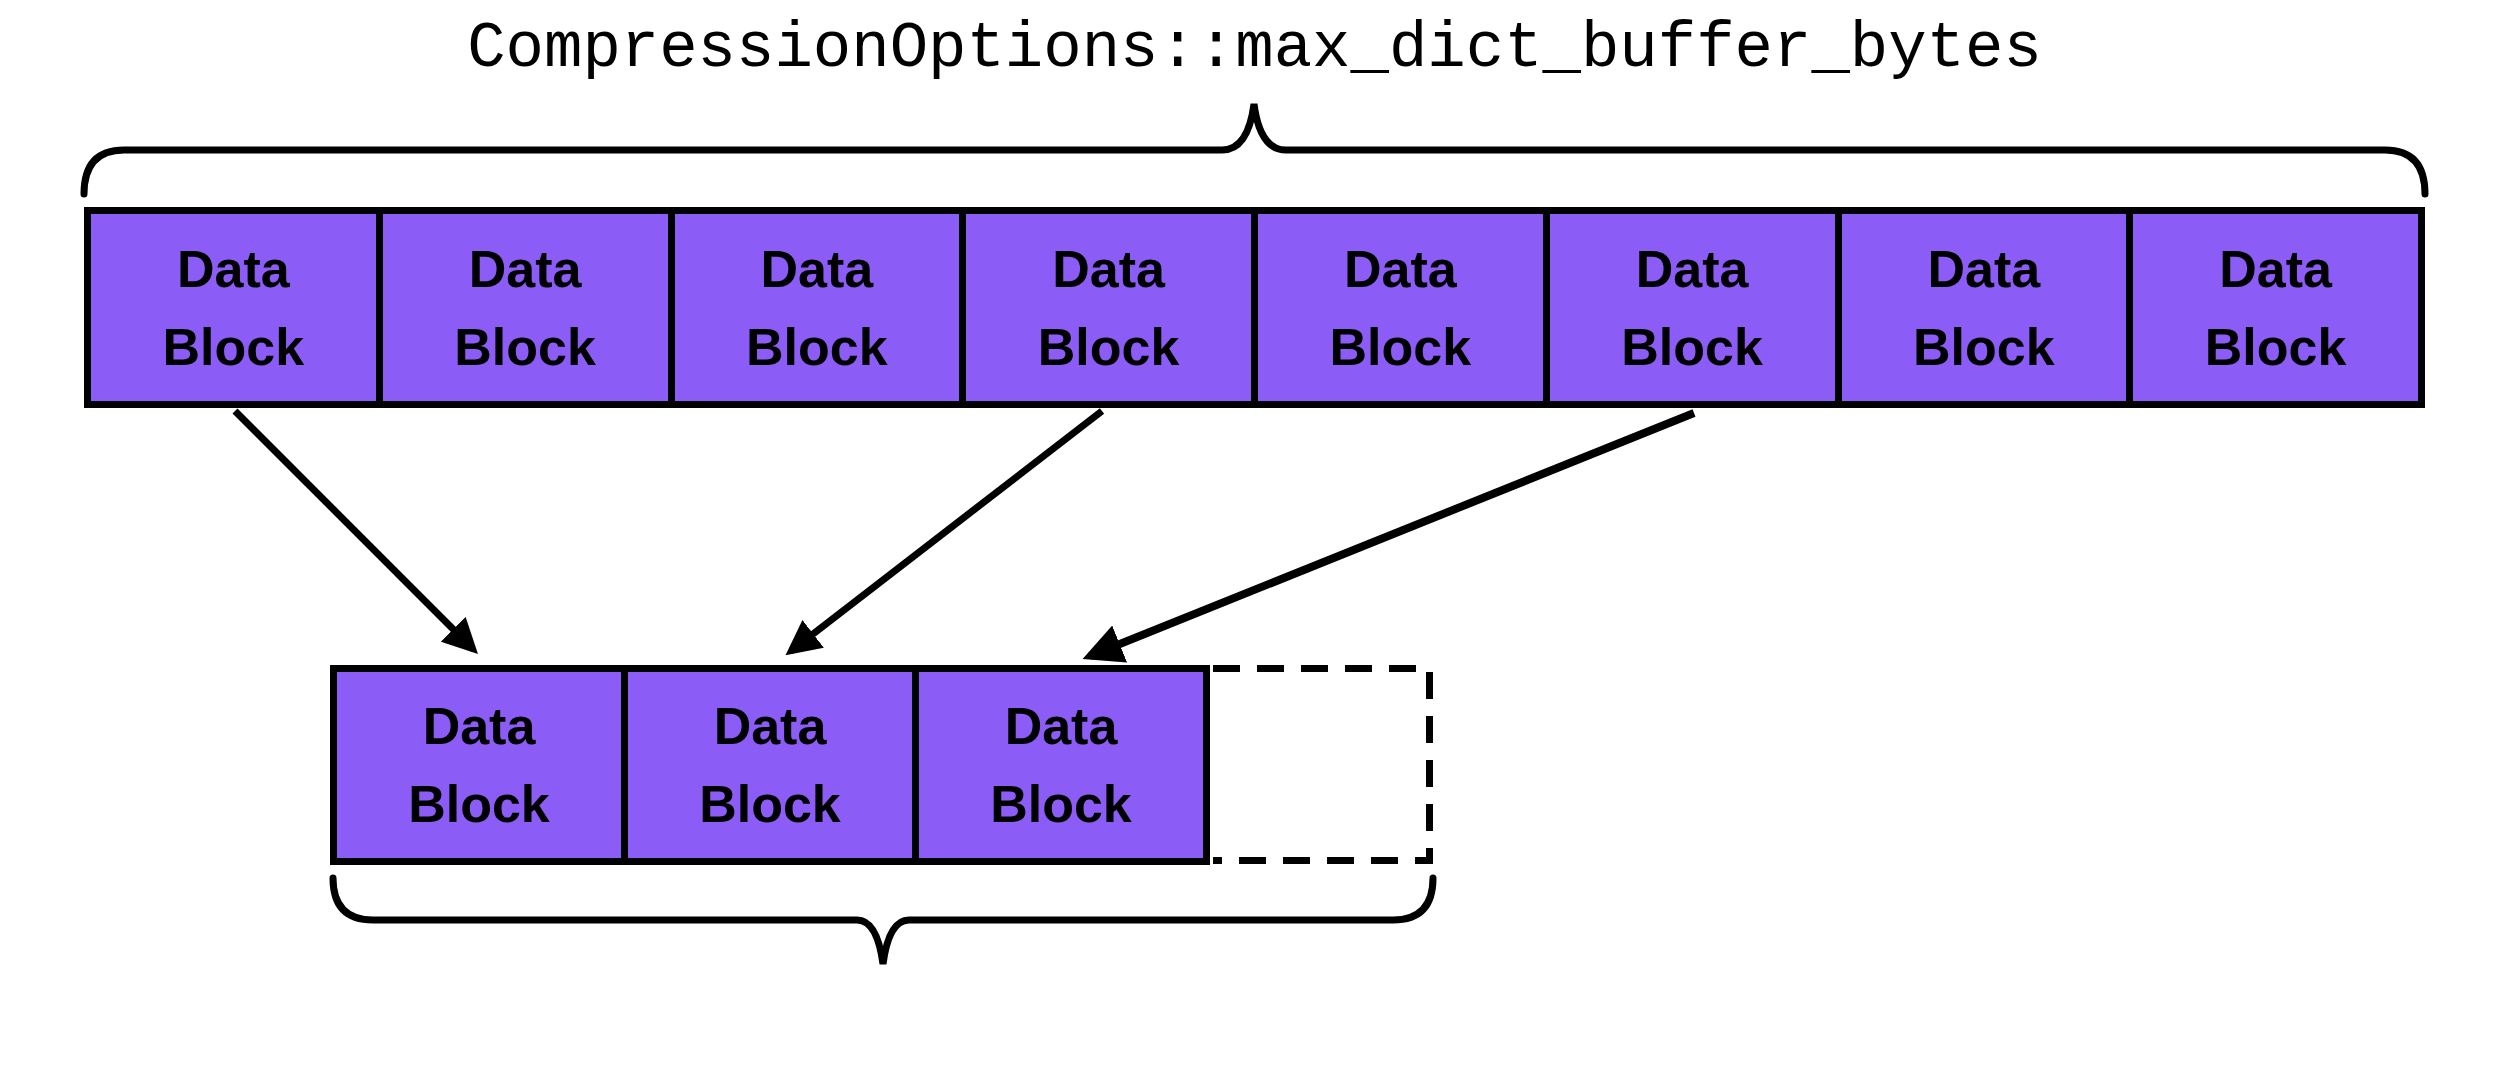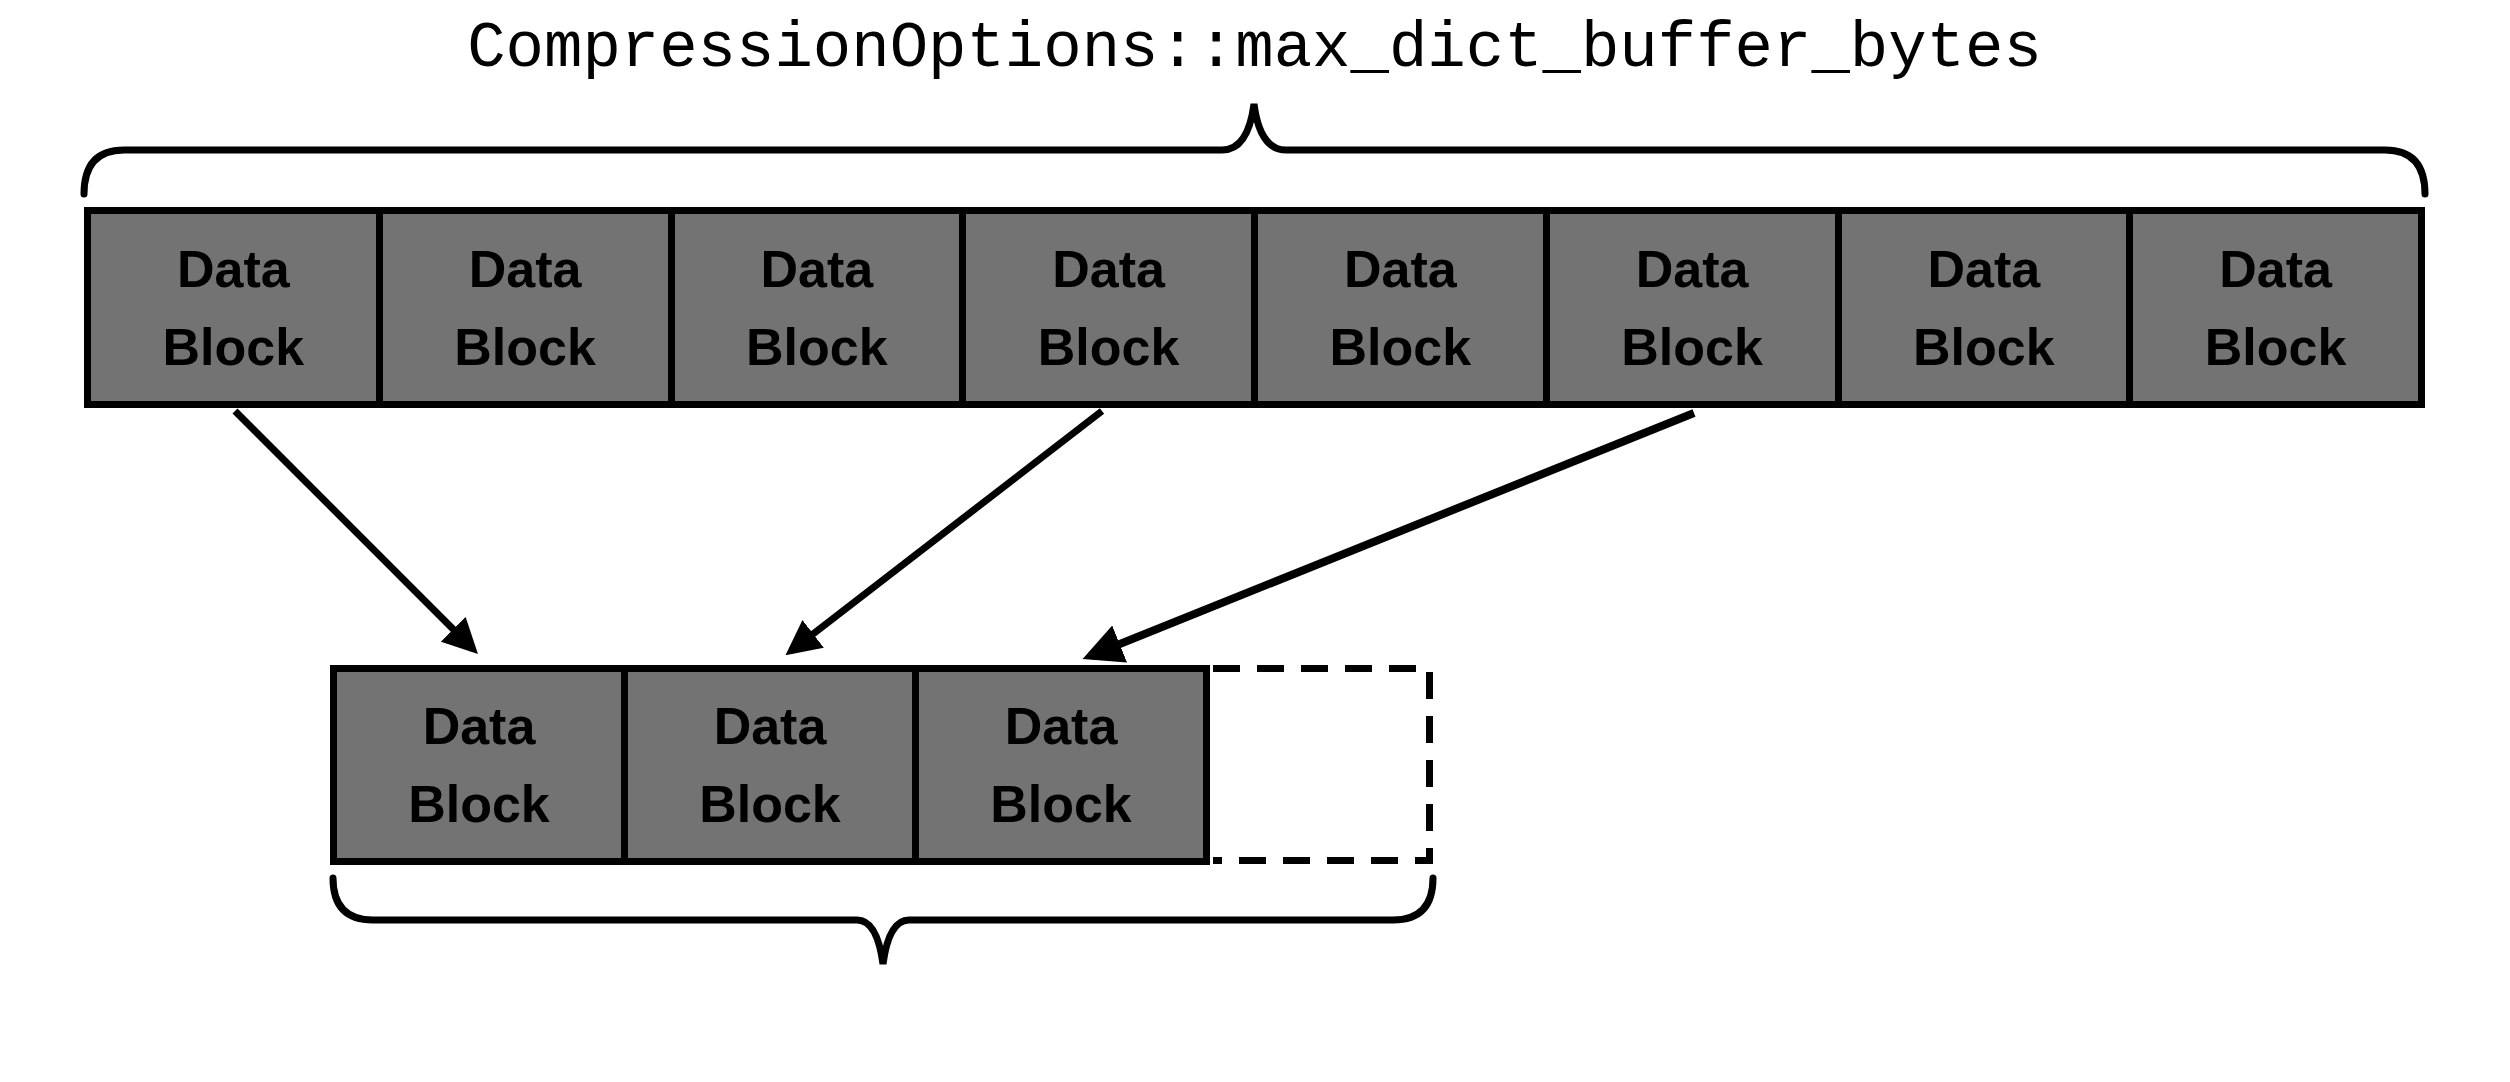--- a/index.html
+++ b/index.html
@@ -49,21 +49,21 @@
   #bottom-row {
     left: 330px;
     top: 653px;
     width: 880px;
     height: 200px;
   }
   .block {
     flex: 1;
     box-sizing: border-box;
     border: 7px solid #000000;
-    background: #737373;
+    background: #8b5cf6;
     display: flex;
     flex-direction: column;
     align-items: center;
     justify-content: center;
   }
   .block + .block {
     margin-left: -7px;
   }
   .block-line {
     font-size: 52px;

